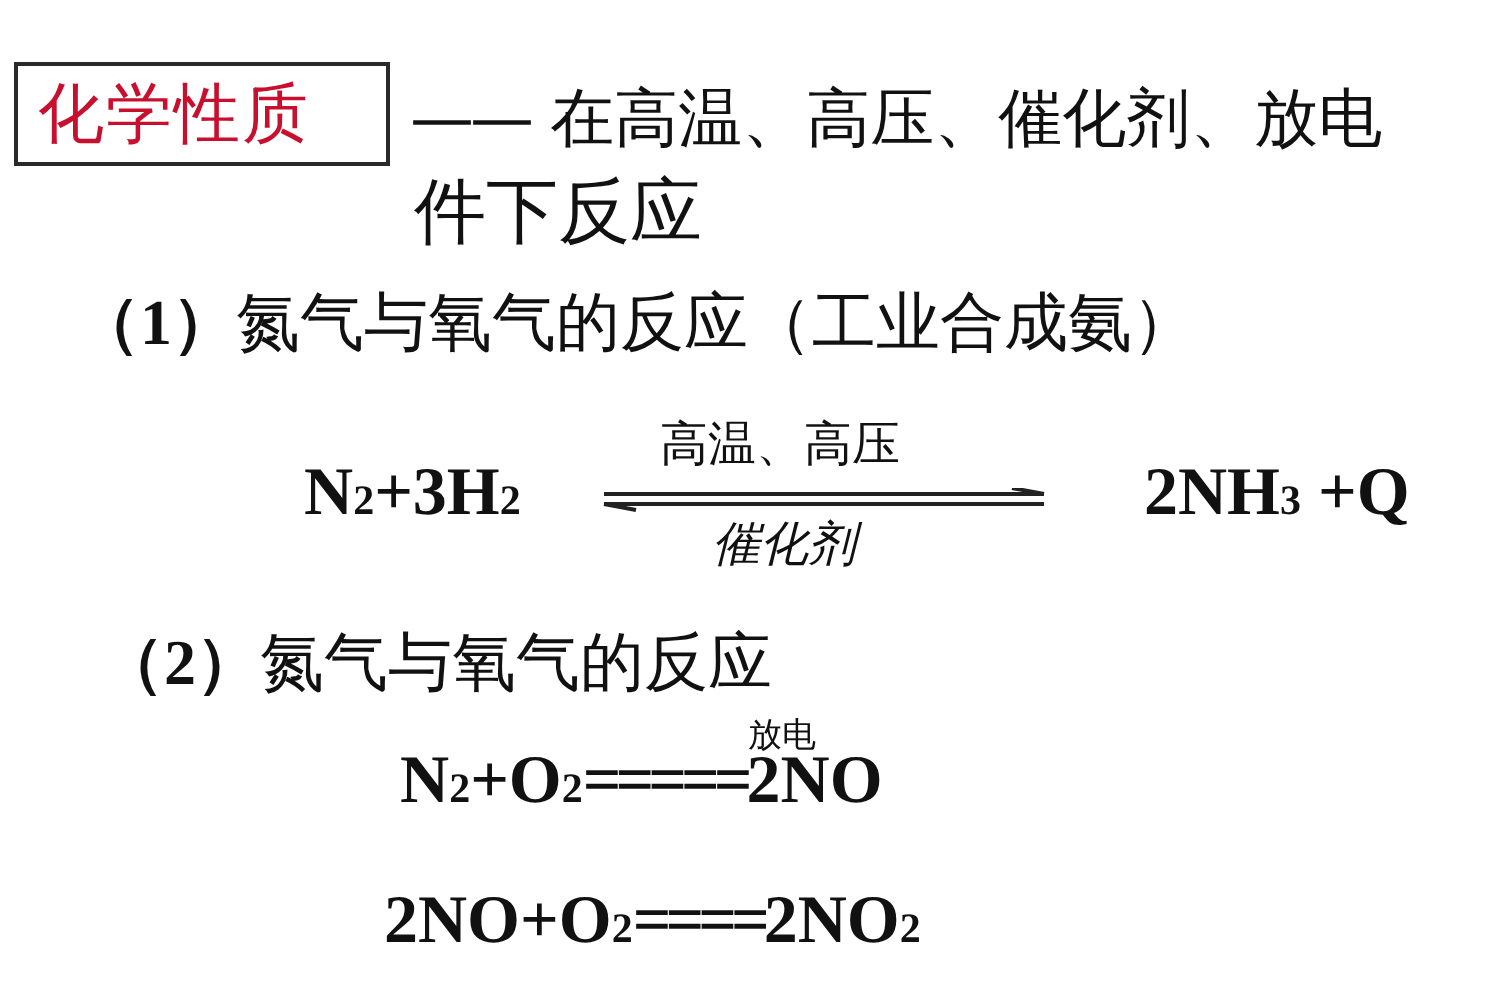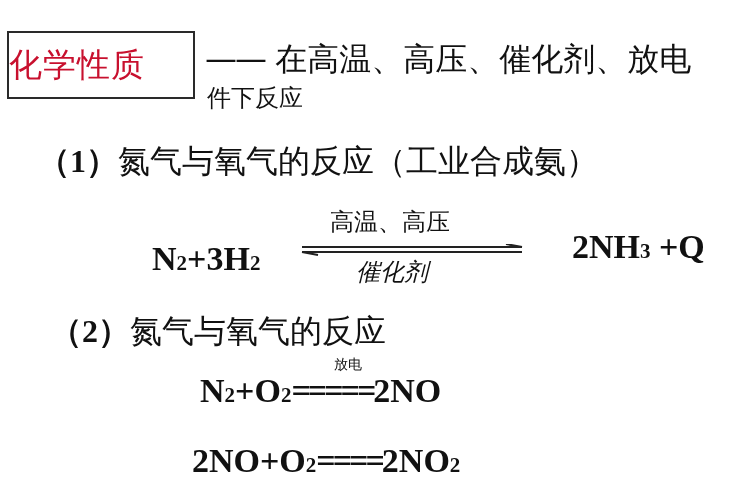--- a/index.html
+++ b/index.html
@@ -3,53 +3,53 @@
   <meta charset="utf-8">
   <style>
     html, body { margin: 0; padding: 0; }
     body {
       width: 750px; height: 500px; overflow: hidden;
       background: #ffffff; position: relative;
       font-family: "DejaVu Sans", sans-serif; color: #111111;
     }
     .abs { position: absolute; white-space: nowrap; }
     .title-box {
-      left: 7px; top: 31px; width: 188px; height: 68px;
+      left: 7px; top: 31px; width: 188px; height: 52px;
       border: 2px solid #2a2a2a; box-sizing: border-box;
-      display: flex; align-items: center; 
+      display: flex; align-items: center; padding-left: 10px;
       color: #c8102e; font-size: 33px; letter-spacing: 1px;
     }
     .intro-line1 { left: 205px; top: 38px; font-size: 32px; width: 545px; overflow: hidden; }
-    .intro-line2 { left: 207px; top: 82px; font-size: 24px; }
+    .intro-line2 { left: 207px; top: 82px; font-size: 36px; }
     .heading { font-size: 32px; }
     .heading .num { font-family: "Liberation Serif", serif; font-weight: bold; }
     .eq { font-family: "Liberation Serif", serif; font-weight: bold; font-size: 34px; }
     .eq sub { font-size: 21px; vertical-align: baseline; position: relative; top: 0; letter-spacing: 0; }
     .cond { font-size: 24px; font-family: "DejaVu Sans", sans-serif; font-weight: normal; }
-    .cond-small { font-size: 14px; font-family: "DejaVu Sans", sans-serif; }
+    .cond-small { font-size: 17px; font-family: "DejaVu Sans", sans-serif; margin-left: 40px; }
     .rev-arrow { position: absolute; left: 300px; top: 244px; width: 224px; height: 12px; }
   </style>
 </head>
 <body>
 
 <div class="abs title-box">
   <span>化学性质</span>
 </div>
 
 <div class="abs intro-line1">
   <span style="letter-spacing:-2px;">——</span>
   <span>在高温、高压、催化剂、放电</span>
 </div>
 <div class="abs intro-line2">件下反应</div>
 
 <div class="abs heading" style="left:38px; top:140px;">
   <span class="num">（1）</span><span>氮气与氧气的反应（工业合成氨）</span>
 </div>
 
-<div class="abs eq" style="left:152px; top:240px;">
+<div class="abs eq" style="left:152px; top:228px;">
   <span>N</span><sub>2</sub><span>+3H</span><sub>2</sub>
 </div>
 
 <div class="abs cond" style="left:330px; top:206px;">高温、高压</div>
 
 <svg class="rev-arrow" viewBox="0 0 224 12">
   <line x1="2" y1="3" x2="222" y2="3" stroke="#222" stroke-width="2"></line>
   <polyline points="206,0 222,3" stroke="#222" stroke-width="2" fill="none"></polyline>
   <line x1="2" y1="8" x2="222" y2="8" stroke="#222" stroke-width="2"></line>
   <polyline points="2,8 18,11" stroke="#222" stroke-width="2" fill="none"></polyline>

